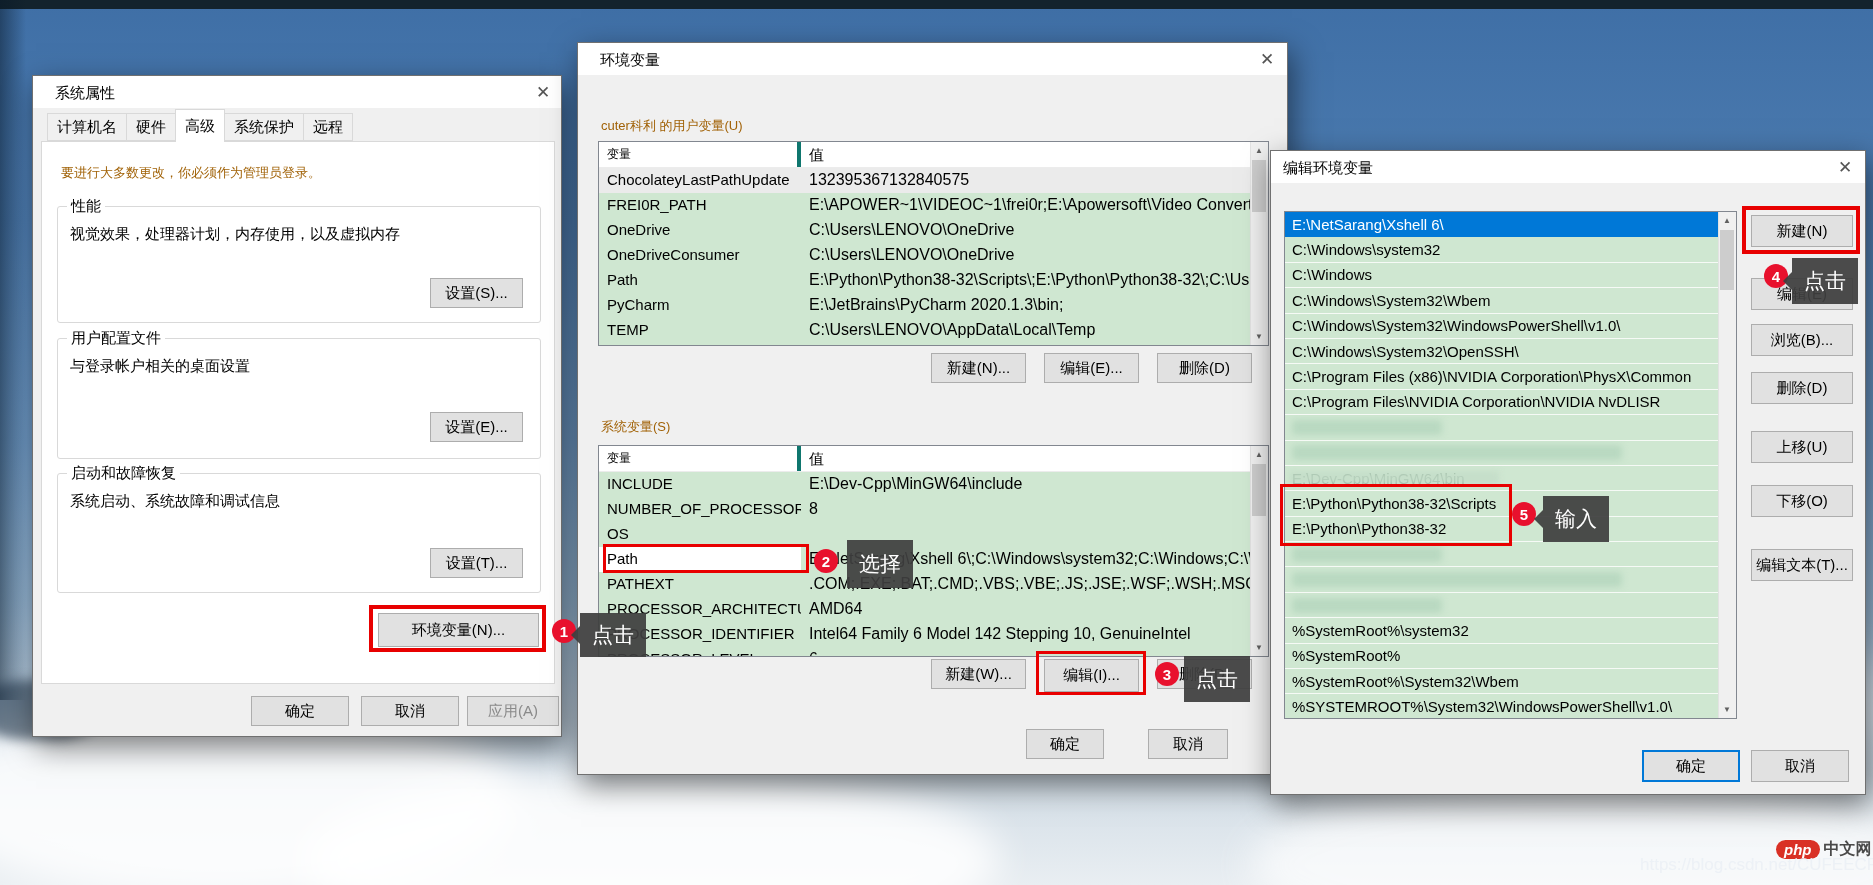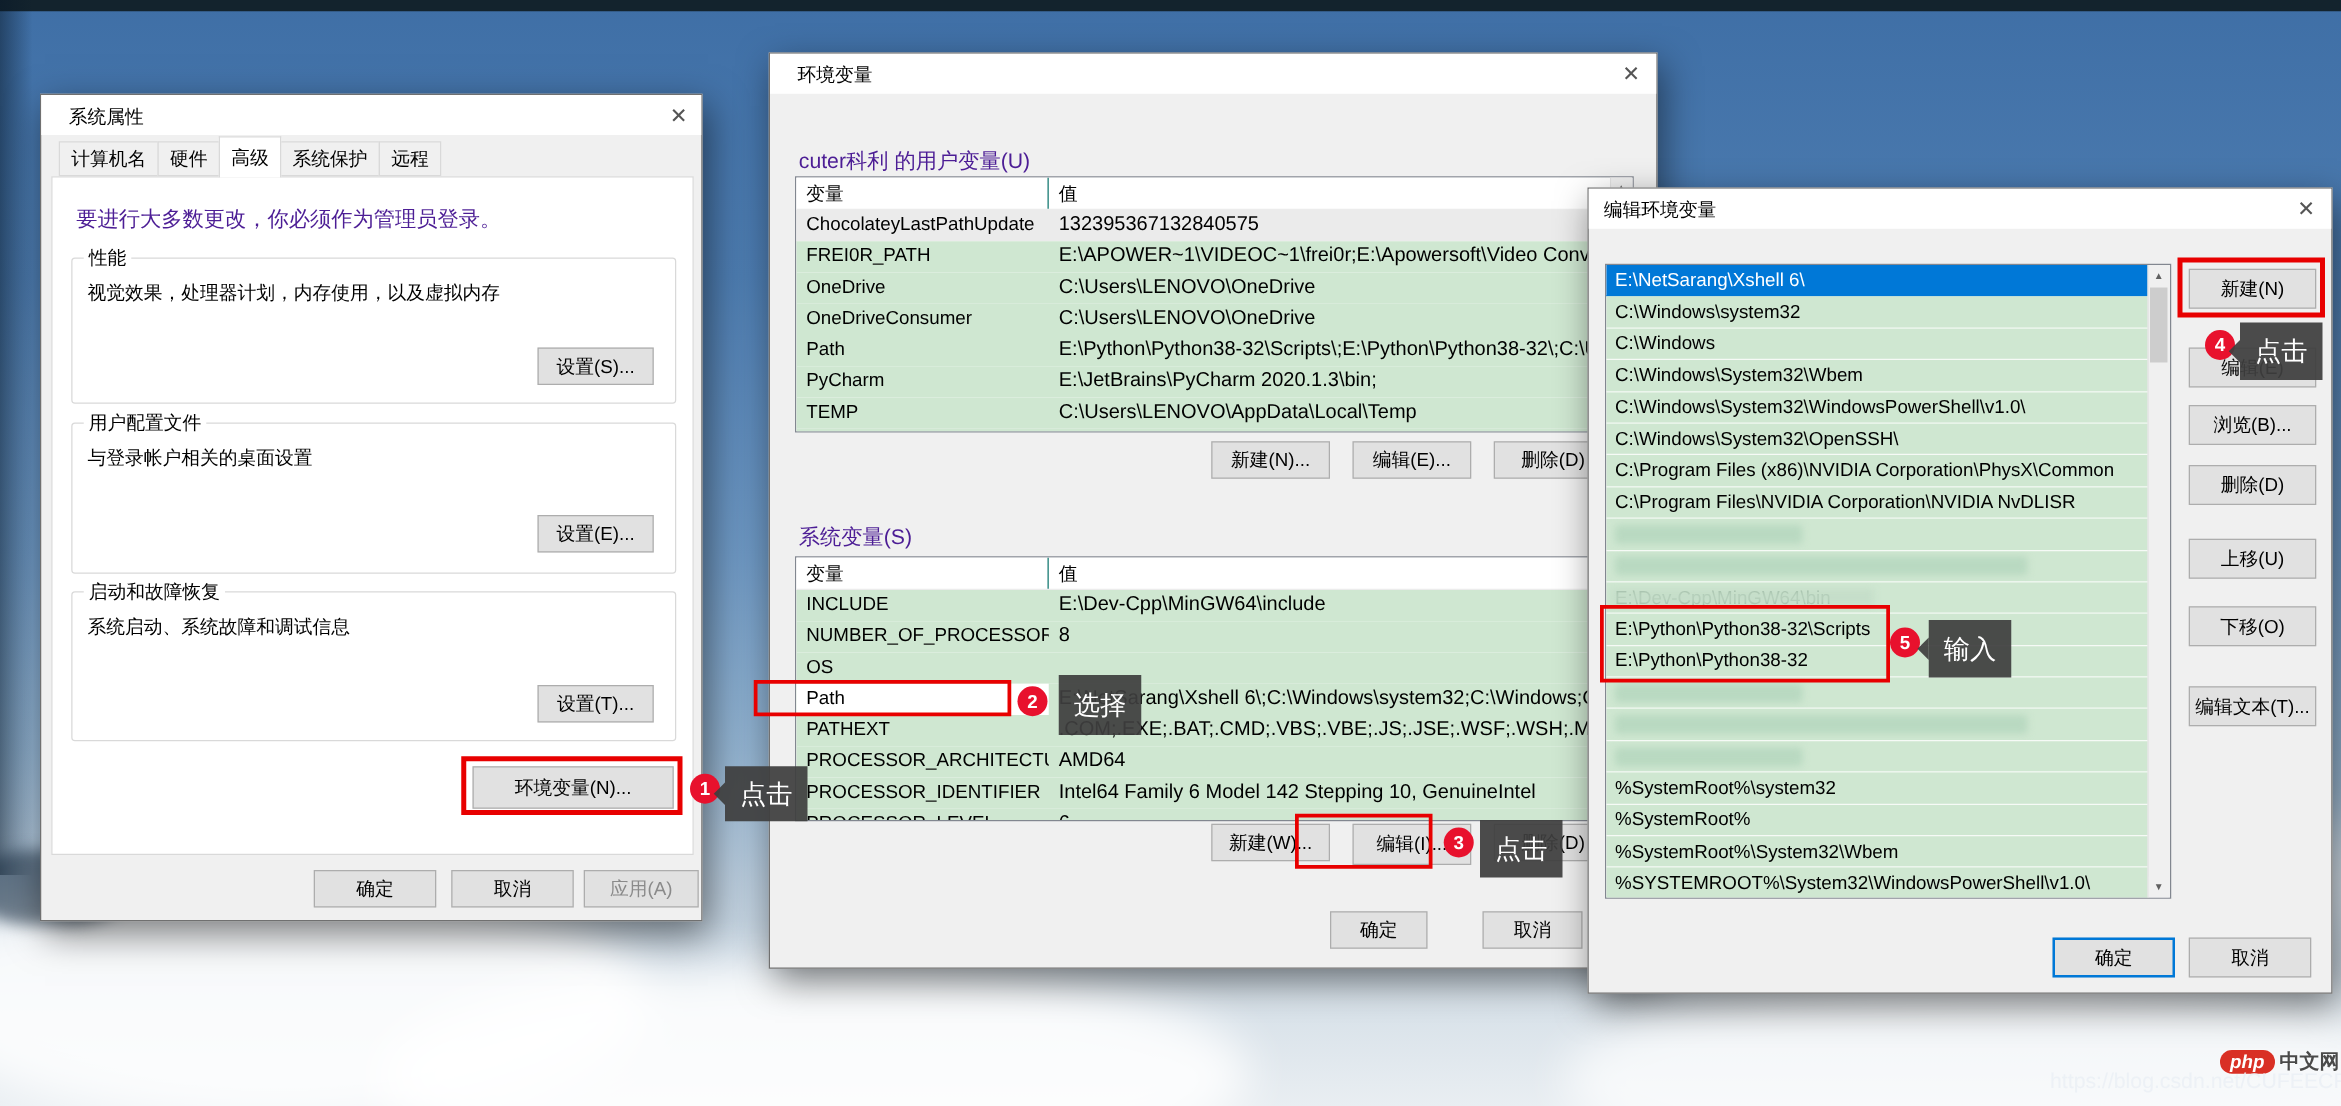--- a/index.html
+++ b/index.html
@@ -21,26 +21,26 @@
   .btn.default{border:2px solid #0078d7;}
   .btn.disabled{color:#8a8a8a;}
 
   
   .tab{position:absolute;top:37px;height:28px;background:#f0f0f0;border:1px solid #d9d9d9;box-sizing:border-box;display:flex;align-items:center;justify-content:center;font-size:15px;padding:0 9px;}
   .tab.row-active{top:33px;height:33px;background:#fff;border-bottom:none;z-index:3;text-align:center;}
   .page{position:absolute;left:8px;top:65px;width:514px;height:543px;background:#fff;border:1px solid #d9d9d9;box-sizing:border-box;z-index:1;}
   .group{position:absolute;border:1px solid #d9d9d9;border-radius:3px;box-sizing:border-box;}
   .group-label{position:absolute;top:-10px;left:9px;background:#fff;padding:0 4px;font-size:15px;color:#000;}
   .gdesc{position:absolute;left:12px;top:18px;font-size:15px;color:#000;white-space:nowrap;}
-  .stat{font-size:17px;color:#4c1d95;position:absolute;white-space:nowrap;text-align:right;}
+  .stat{font-size:13px;color:#a16207;position:absolute;white-space:nowrap;text-align:right;}
 
   
   .vtable{position:absolute;background:#fff;border:1px solid #828790;box-sizing:border-box;overflow:hidden;}
   .vhdr{display:flex;height:26px;background:#fff;border-bottom:1px solid #ececec;box-sizing:border-box;}
-  .vhdr .hc1{width:202px;border-right:1px solid #0f766e;padding:4px 8px;font-size:15px;box-sizing:border-box;}
+  .vhdr .hc1{width:202px;border-right:4px solid #0f766e;padding:4px 8px;font-size:12px;box-sizing:border-box;}
   .vhdr .hc2{flex:1;padding:4px 8px;font-size:15px;}
   .vrow{display:flex;height:25px;background:#cfe7d1;white-space:nowrap;box-sizing:border-box;}
   .vrow .cn{width:202px;padding:3px 8px;font-size:15px;box-sizing:border-box;overflow:hidden;}
   .vrow .cv{flex:1;padding:3px 8px;font-size:16px;overflow:hidden;}
   .vrow.row-light{background:#ebebeb;}
   .vrow.row-sel{background:#cfe7d1;}
   .vrow.row-sel .cn{background:#fff;}
   .sb{position:absolute;top:0;bottom:0;right:0;width:17px;background:#f0f0f0;border-left:1px solid #e2e2e2;z-index:2;}
   .sb .ar{position:absolute;left:0;width:16px;height:17px;color:#606060;font-size:8px;text-align:center;line-height:17px;background:#f0f0f0;}
   .sb .ar.up{top:0;}  .sb .ar.up::before{content:'▲';}
@@ -117,21 +117,21 @@
       <div class="btn" style="left:372px;top:74px;width:93px;height:30px;">设置(T)...</div>
     </div>
 
     <div class="btn" style="left:345px;top:537px;width:161px;height:34px;z-index:2;">环境变量(N)...</div>
 
     <div class="btn" style="left:218px;top:620px;width:98px;height:30px;">确定</div>
     <div class="btn" style="left:328px;top:620px;width:98px;height:30px;">取消</div>
     <div class="btn disabled" style="left:434px;top:620px;width:92px;height:30px;">应用(A)</div>
   </section>
 
-  <section class="dialog" style="left:577px;top:42px;width:711px;height:733px;z-index:20;margin-left:38px;">
+  <section class="dialog" style="left:577px;top:42px;width:711px;height:733px;z-index:20;">
     <div class="titlebar">
       <span class="title-text">环境变量</span>
       <span class="closex" style="right:10px;"></span>
     </div>
 
     <span class="stat" style="left:23px;top:74px;">cuter科利 的用户变量(U)</span>
     <div class="vtable" style="left:20px;top:98px;width:671px;height:205px;">
       <div class="vhdr">
         <div class="hc1">变量</div>
         <div class="hc2">值</div>

